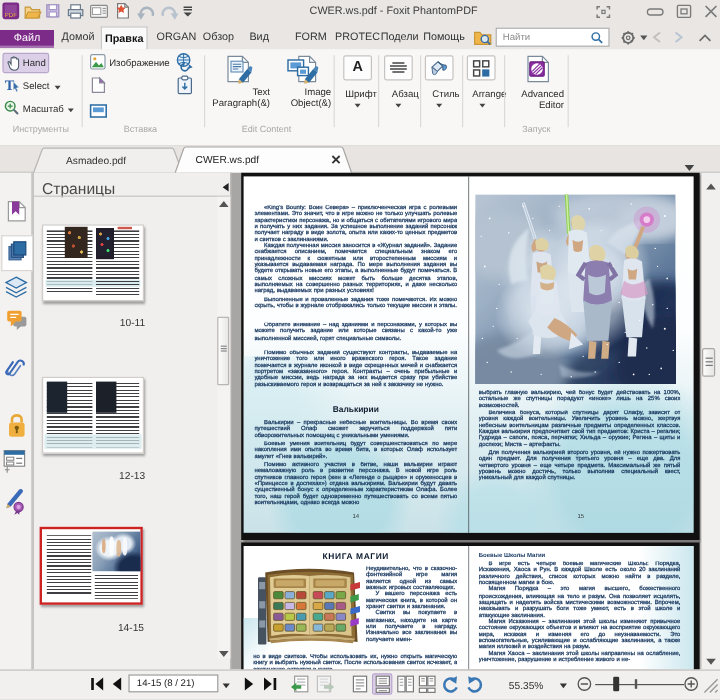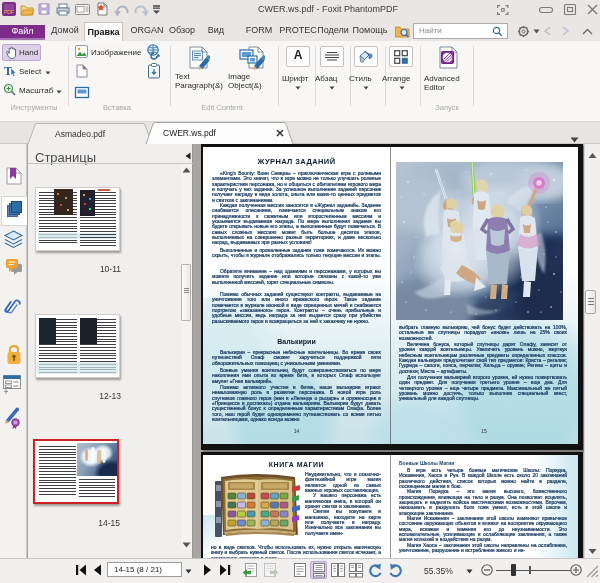--- a/index.html
+++ b/index.html
@@ -10,21 +10,21 @@
 
 #filetab{position:absolute;left:0;top:25px;width:45px;height:13px;background:#7c2c88;color:#fff;font-size:9px;text-align:center;line-height:13px;box-shadow:0 2px 0 #a671b1}
 .rtab{position:absolute;top:20px;height:21px;font-size:9px;color:#333;line-height:21px;text-align:center}
 #tab-active{position:absolute;left:84px;top:22px;width:39px;height:19px;background:#fbfafa;border:1px solid #c9c6c3;border-bottom:none;font-size:9px;font-weight:bold;color:#111;text-align:center;line-height:19px;z-index:3}
 #searchbox{position:absolute;left:413px;top:23px;width:95px;height:16px;background:#fff;border:1px solid #ababab;font-size:8px;color:#8a8a8a;line-height:14px;padding-left:5px}
 
 #ribbon{position:absolute;left:0;top:41px;width:600px;height:81px;background:#f8f7f6;border-bottom:1px solid #dad7d4}
 .grplabel{position:absolute;font-size:7.5px;color:#aaa7a4;text-align:center;width:80px}
 .vsep{position:absolute;width:1px;height:60px;background:#dcd9d6;top:46px}
 .rlabel{position:absolute;font-size:8px;color:#2b2b2b}
-.bigbtn{position:absolute;font-size:8px;color:#2b2b2b;text-align:left}
+.bigbtn{position:absolute;font-size:8px;color:#2b2b2b;text-align:right}
 .abtn{position:absolute;width:24px;height:21px;background:#fdfdfd;border:1px solid #c6c3c0;border-radius:2px}
 
 #doctabs{position:absolute;left:0;top:122px;width:600px;height:22px;background:#e7e4e1;border-bottom:1px solid #cbc8c5}
 
 #main{position:absolute;left:0;top:144px;width:600px;height:414px;background:#a8a6a4}
 #iconstrip{position:absolute;left:0;top:144px;width:27px;height:414px;background:#f3f2f1;border-right:1px solid #cac7c4}
 #panel{position:absolute;left:28px;top:144px;width:165px;height:414px;background:#f0efee;border-right:1px solid #9a9794}
 #panelhead{position:absolute;left:7px;top:6px;font-size:13px;color:#4a4a4a}
 .thumb{position:absolute;background:#fff;box-shadow:1px 2px 2px rgba(0,0,0,.35);border:1px solid #cfccc9}
 .tlabel{position:absolute;font-size:8.5px;color:#333;width:86px;text-align:right}
@@ -279,21 +279,20 @@
 <div id="main"></div>
 <div class="abs" style="left:201px;top:144px;width:382px;height:306px;background:#111;box-shadow:2px 2px 0 rgba(120,118,116,.9)"></div>
 <div class="abs" style="left:203px;top:147px;width:375px;height:297px;background:linear-gradient(180deg,#ffffff 0%,#fdfeff 42%,#e2f0f3 68%,#c9e2e8 100%)">
 <div class="abs" style="left:0;top:150px;width:375px;height:147px;background:
 radial-gradient(circle 60px at 80px 120px,rgba(160,215,225,.55) 0 40px,rgba(160,215,225,0) 60px),
 radial-gradient(circle 90px at 320px 100px,rgba(150,210,222,.5) 0 55px,rgba(150,210,222,0) 90px),
 radial-gradient(circle 50px at 210px 140px,rgba(170,220,230,.45) 0 30px,rgba(170,220,230,0) 50px),
 radial-gradient(circle 80px at 10px 45px,rgba(190,228,235,.38) 0 35px,rgba(190,228,235,0) 80px),radial-gradient(circle 46px at 40px 250px,rgba(255,255,255,0) 0 30px,rgba(230,246,250,.8) 33px,rgba(255,255,255,0) 37px 46px),radial-gradient(circle 55px at 150px 270px,rgba(255,255,255,0) 0 38px,rgba(225,244,248,.7) 41px,rgba(255,255,255,0) 46px 55px),radial-gradient(circle 60px at 330px 255px,rgba(255,255,255,0) 0 42px,rgba(228,245,250,.65) 45px,rgba(255,255,255,0) 50px 60px)"></div>
 </div>
 <div class="abs" style="left:390px;top:147px;width:1px;height:297px;background:rgba(60,66,72,.6)"></div>
-<div class="phead" style="left:203px;top:157px;width:187px;font-size:7.5px;letter-spacing:.4px">ЖУРНАЛ ЗАДАНИЙ</div>
 <div class="pagetext" style="left:212px;top:171px;width:169px;height:77px;overflow:hidden">
 <p>«King's Bounty: Воин Севера» – приключенческая игра с ролевыми элементами. Это значит, что в игре можно не только улучшать ролевые характеристики персонажа, но и общаться с обитателями игрового мира и получать у них задания. За успешное выполнение заданий персонаж получает награду в виде золота, опыта или каких-то ценных предметов и свитков с заклинаниями.</p>
 <p>Каждая полученная миссия заносится в «Журнал заданий». Задание снабжается описанием, помечается специальным знаком его принадлежности к сюжетным или второстепенным миссиям и указывается выдаваемая награда. По мере выполнения задания вы будете открывать новые его этапы, а выполненные будут помечаться. В самых сложных миссиях может быть больше десятка этапов, выполняемых на совершенно разных территориях, и даже несколько наград, выдаваемых при разных условиях!</p>
 </div>
 <div class="pagetext" style="left:212px;top:248px;width:169px;height:17px;overflow:hidden">
 <p>Выполненные и проваленные задания тоже помечаются. Их можно скрыть, чтобы в журнале отображались только текущие миссии и этапы.</p>
 </div>
 <div class="pagetext" style="left:212px;top:269px;width:169px;height:17px;overflow:hidden">
 <p>Обратите внимание – над зданиями и персонажами, у которых вы можете получить задание или которые связаны с какой-то уже выполненной миссией, горят специальные символы.</p>
 </div>

